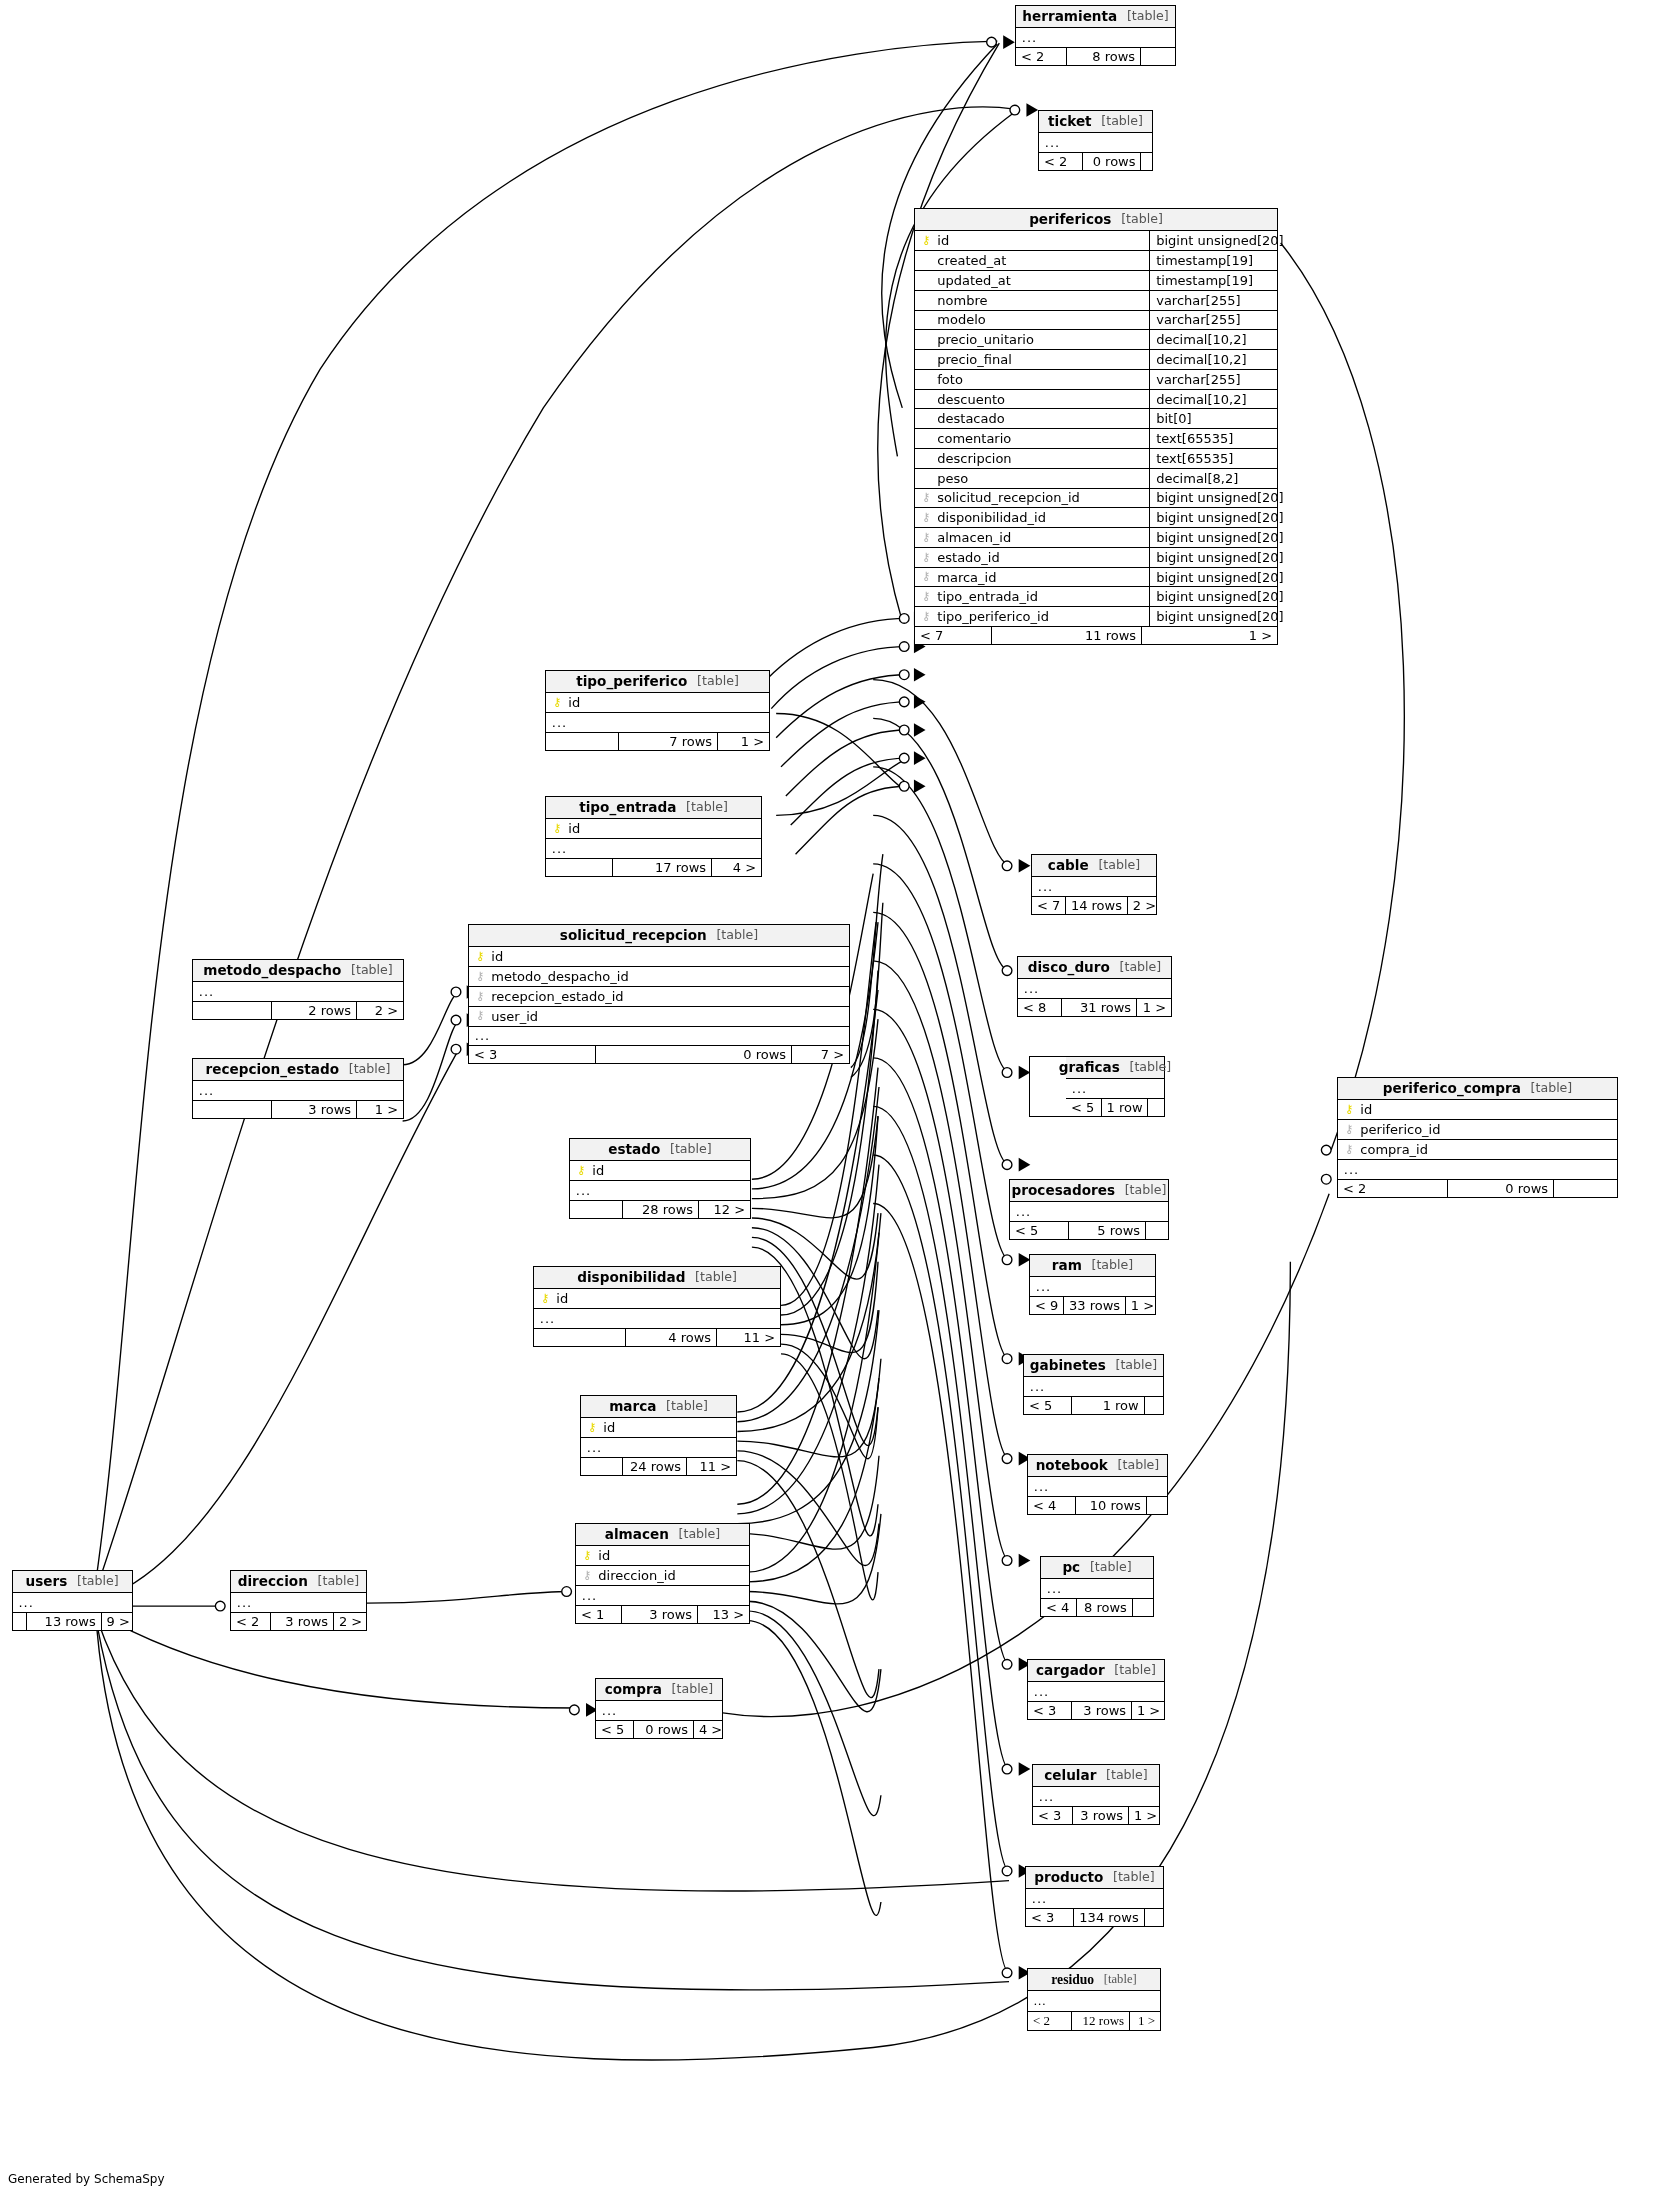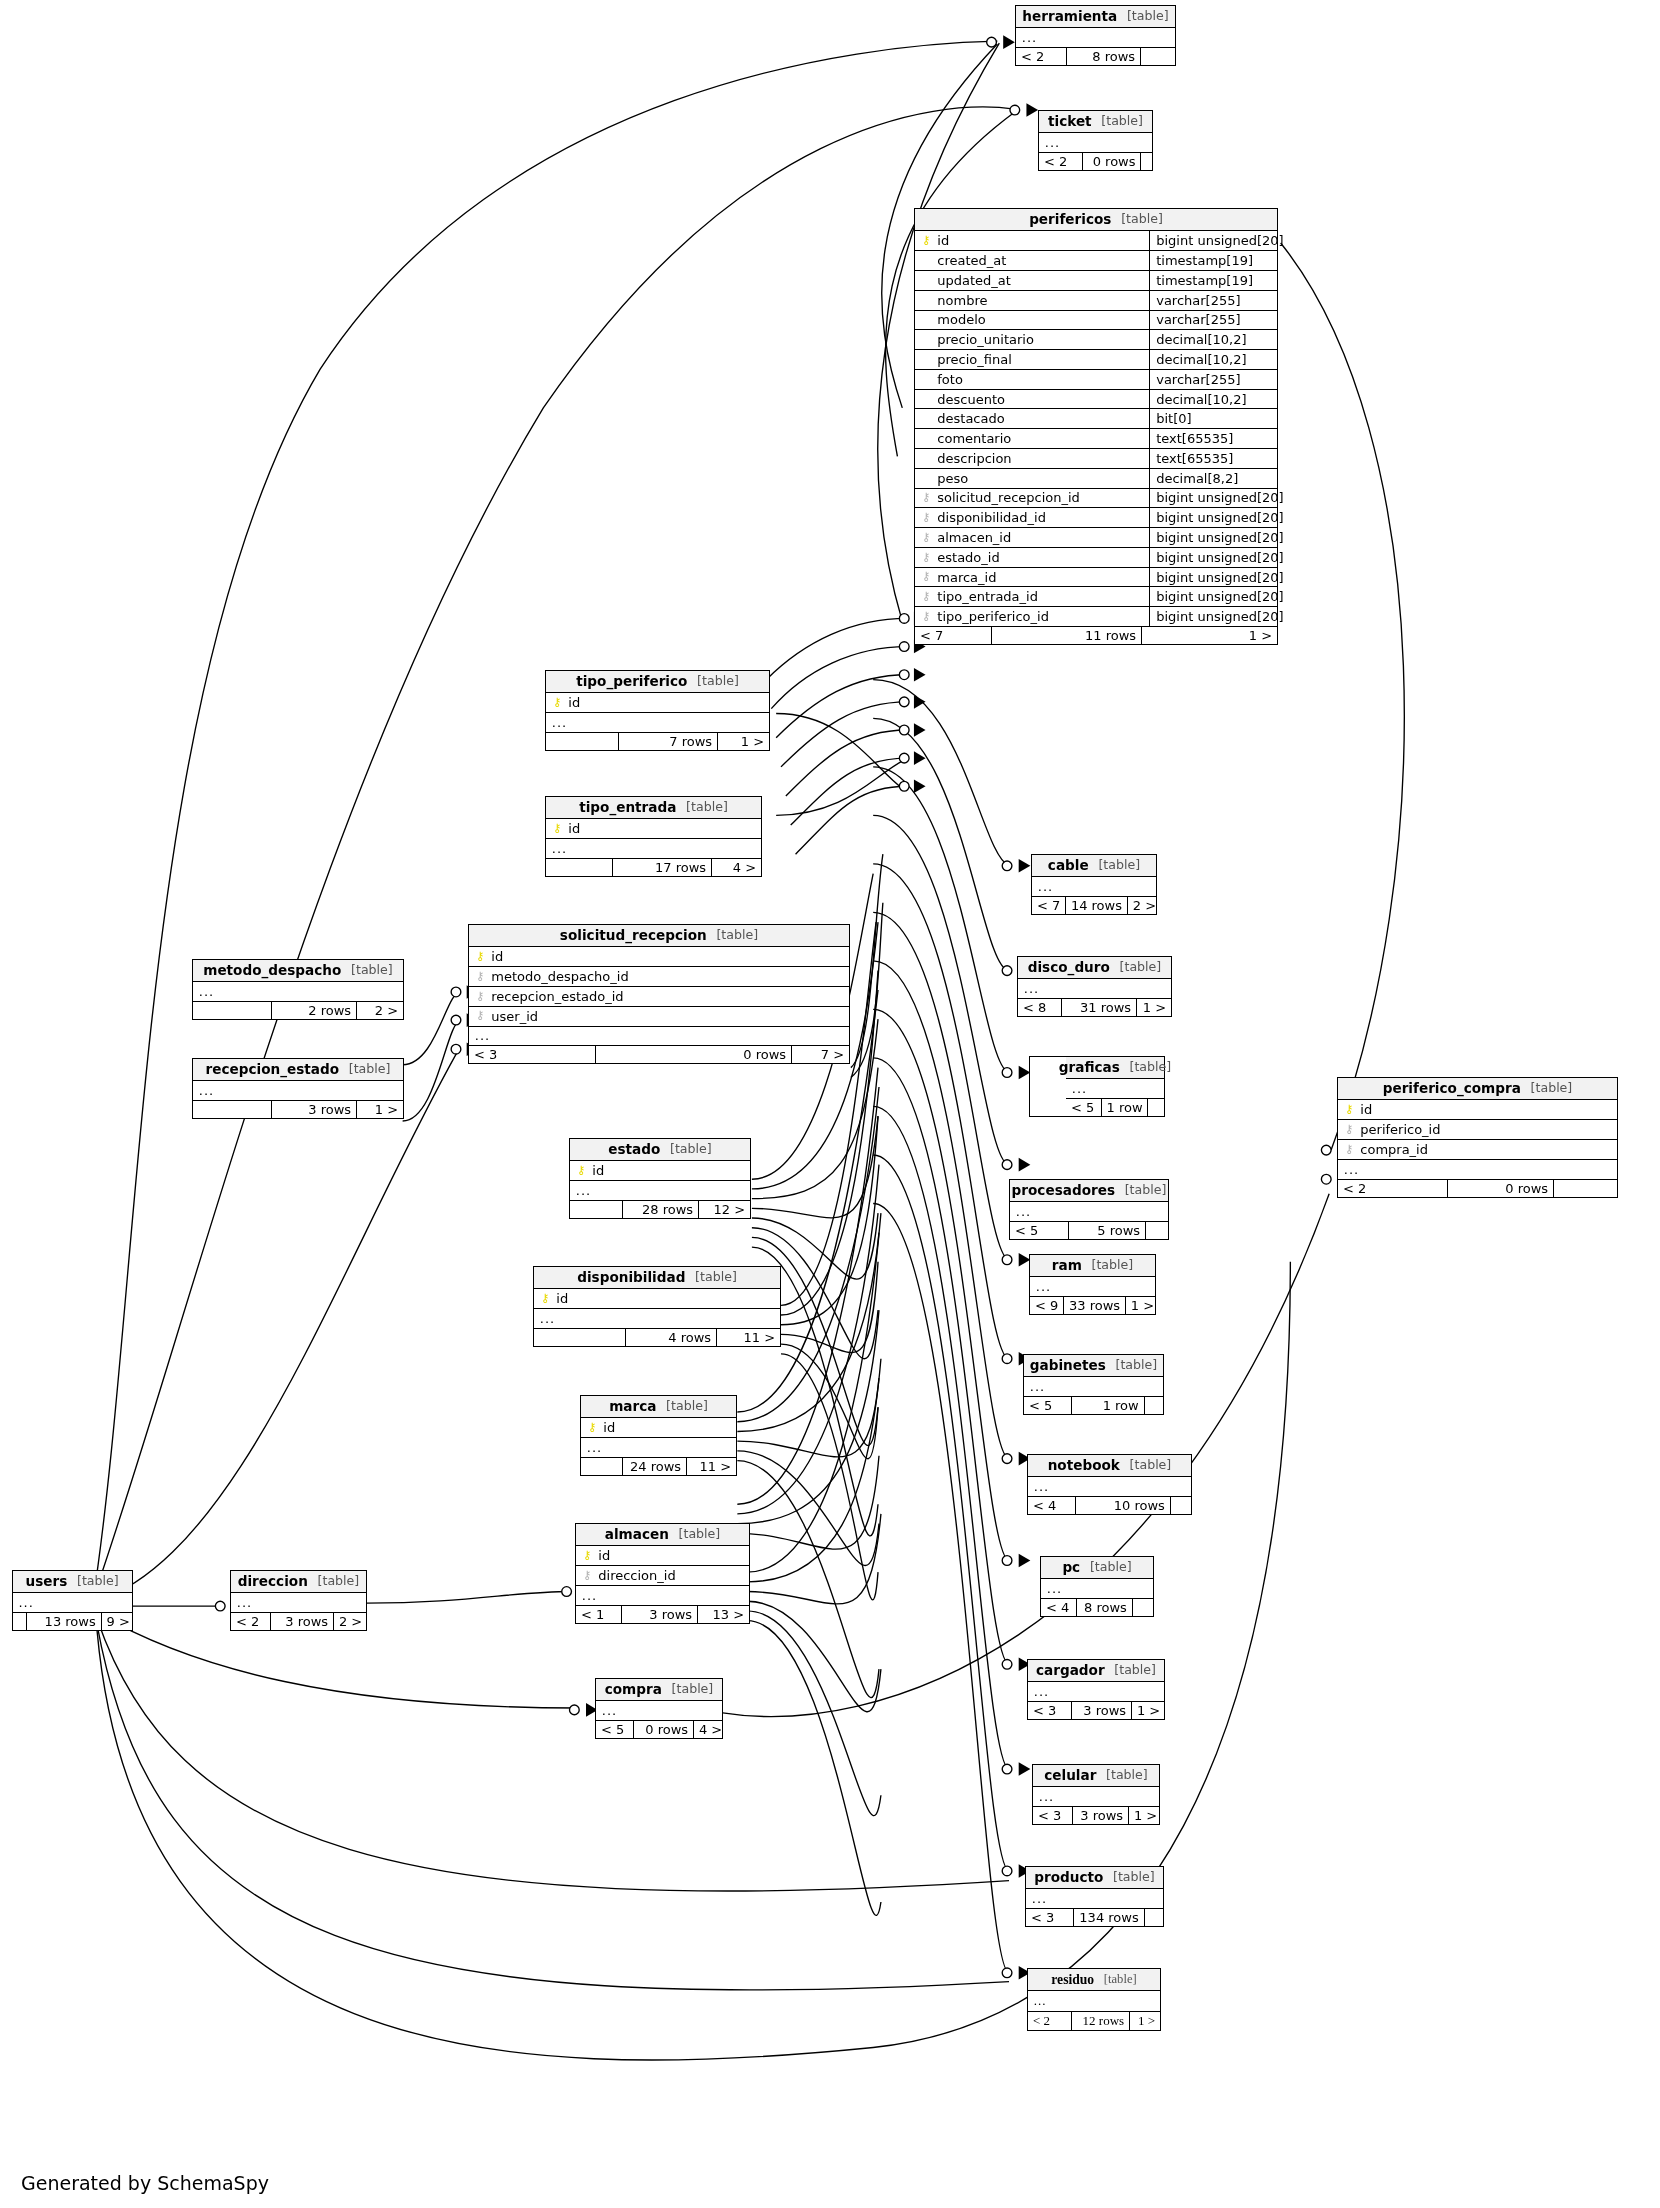--- a/index.html
+++ b/index.html
@@ -19,21 +19,21 @@
   .t-dots{font-size:13px;color:#000;letter-spacing:1px;}
   .key{display:inline-block;width:10.7px;margin-right:5.8px;text-align:center;font-size:11.6px;line-height:1;}
   .key.pk{color:#e8d900;}
   .key.fk{color:#b3b3b3;}
   .t-foot{display:flex;font-size:13px;color:#000;}
   .t-foot div{border-left:1px solid #000;padding:1px 4.9px;box-sizing:border-box;white-space:nowrap;}
   .t-foot div:first-child{border-left:none;}
   .f-l{text-align:left;}
   .f-c{text-align:right;flex:1;}
   .f-r{text-align:right;}
-  .credit{position:absolute;left:21px;top:2172px;font-size:19px;color:#000;}
+  .credit{position:absolute;left:8px;top:2172px;font-size:12px;color:#000;}
   .row-plain{padding-left:5.8px;}
 </style>
 </head>
 <body>
 
 <div id="canvas">
 
 <svg id="edges" viewBox="0 0 1711 2276">
   <g fill="none" stroke="#000" stroke-width="1.4">
 
@@ -453,21 +453,21 @@
   <div class="t-row row-plain">
     <span class="t-dots">...</span>
   </div>
   <div class="t-foot">
     <div class="f-l" style="width:47px;">&lt; 5</div>
     <div class="f-c">1 row</div>
     <div class="f-r" style="width:19.4px;"></div>
   </div>
 </div>
 
-<div class="tbl" style="left:1027px;top:1454px;width:165px;">
+<div class="tbl" style="left:1027px;top:1454px;width:141px;">
   <div class="t-head">
     <span class="t-name">notebook</span>
     <span class="t-kind">[table]</span>
   </div>
   <div class="t-row row-plain">
     <span class="t-dots">...</span>
   </div>
   <div class="t-foot">
     <div class="f-l" style="width:47px;">&lt; 4</div>
     <div class="f-c">10 rows</div>

